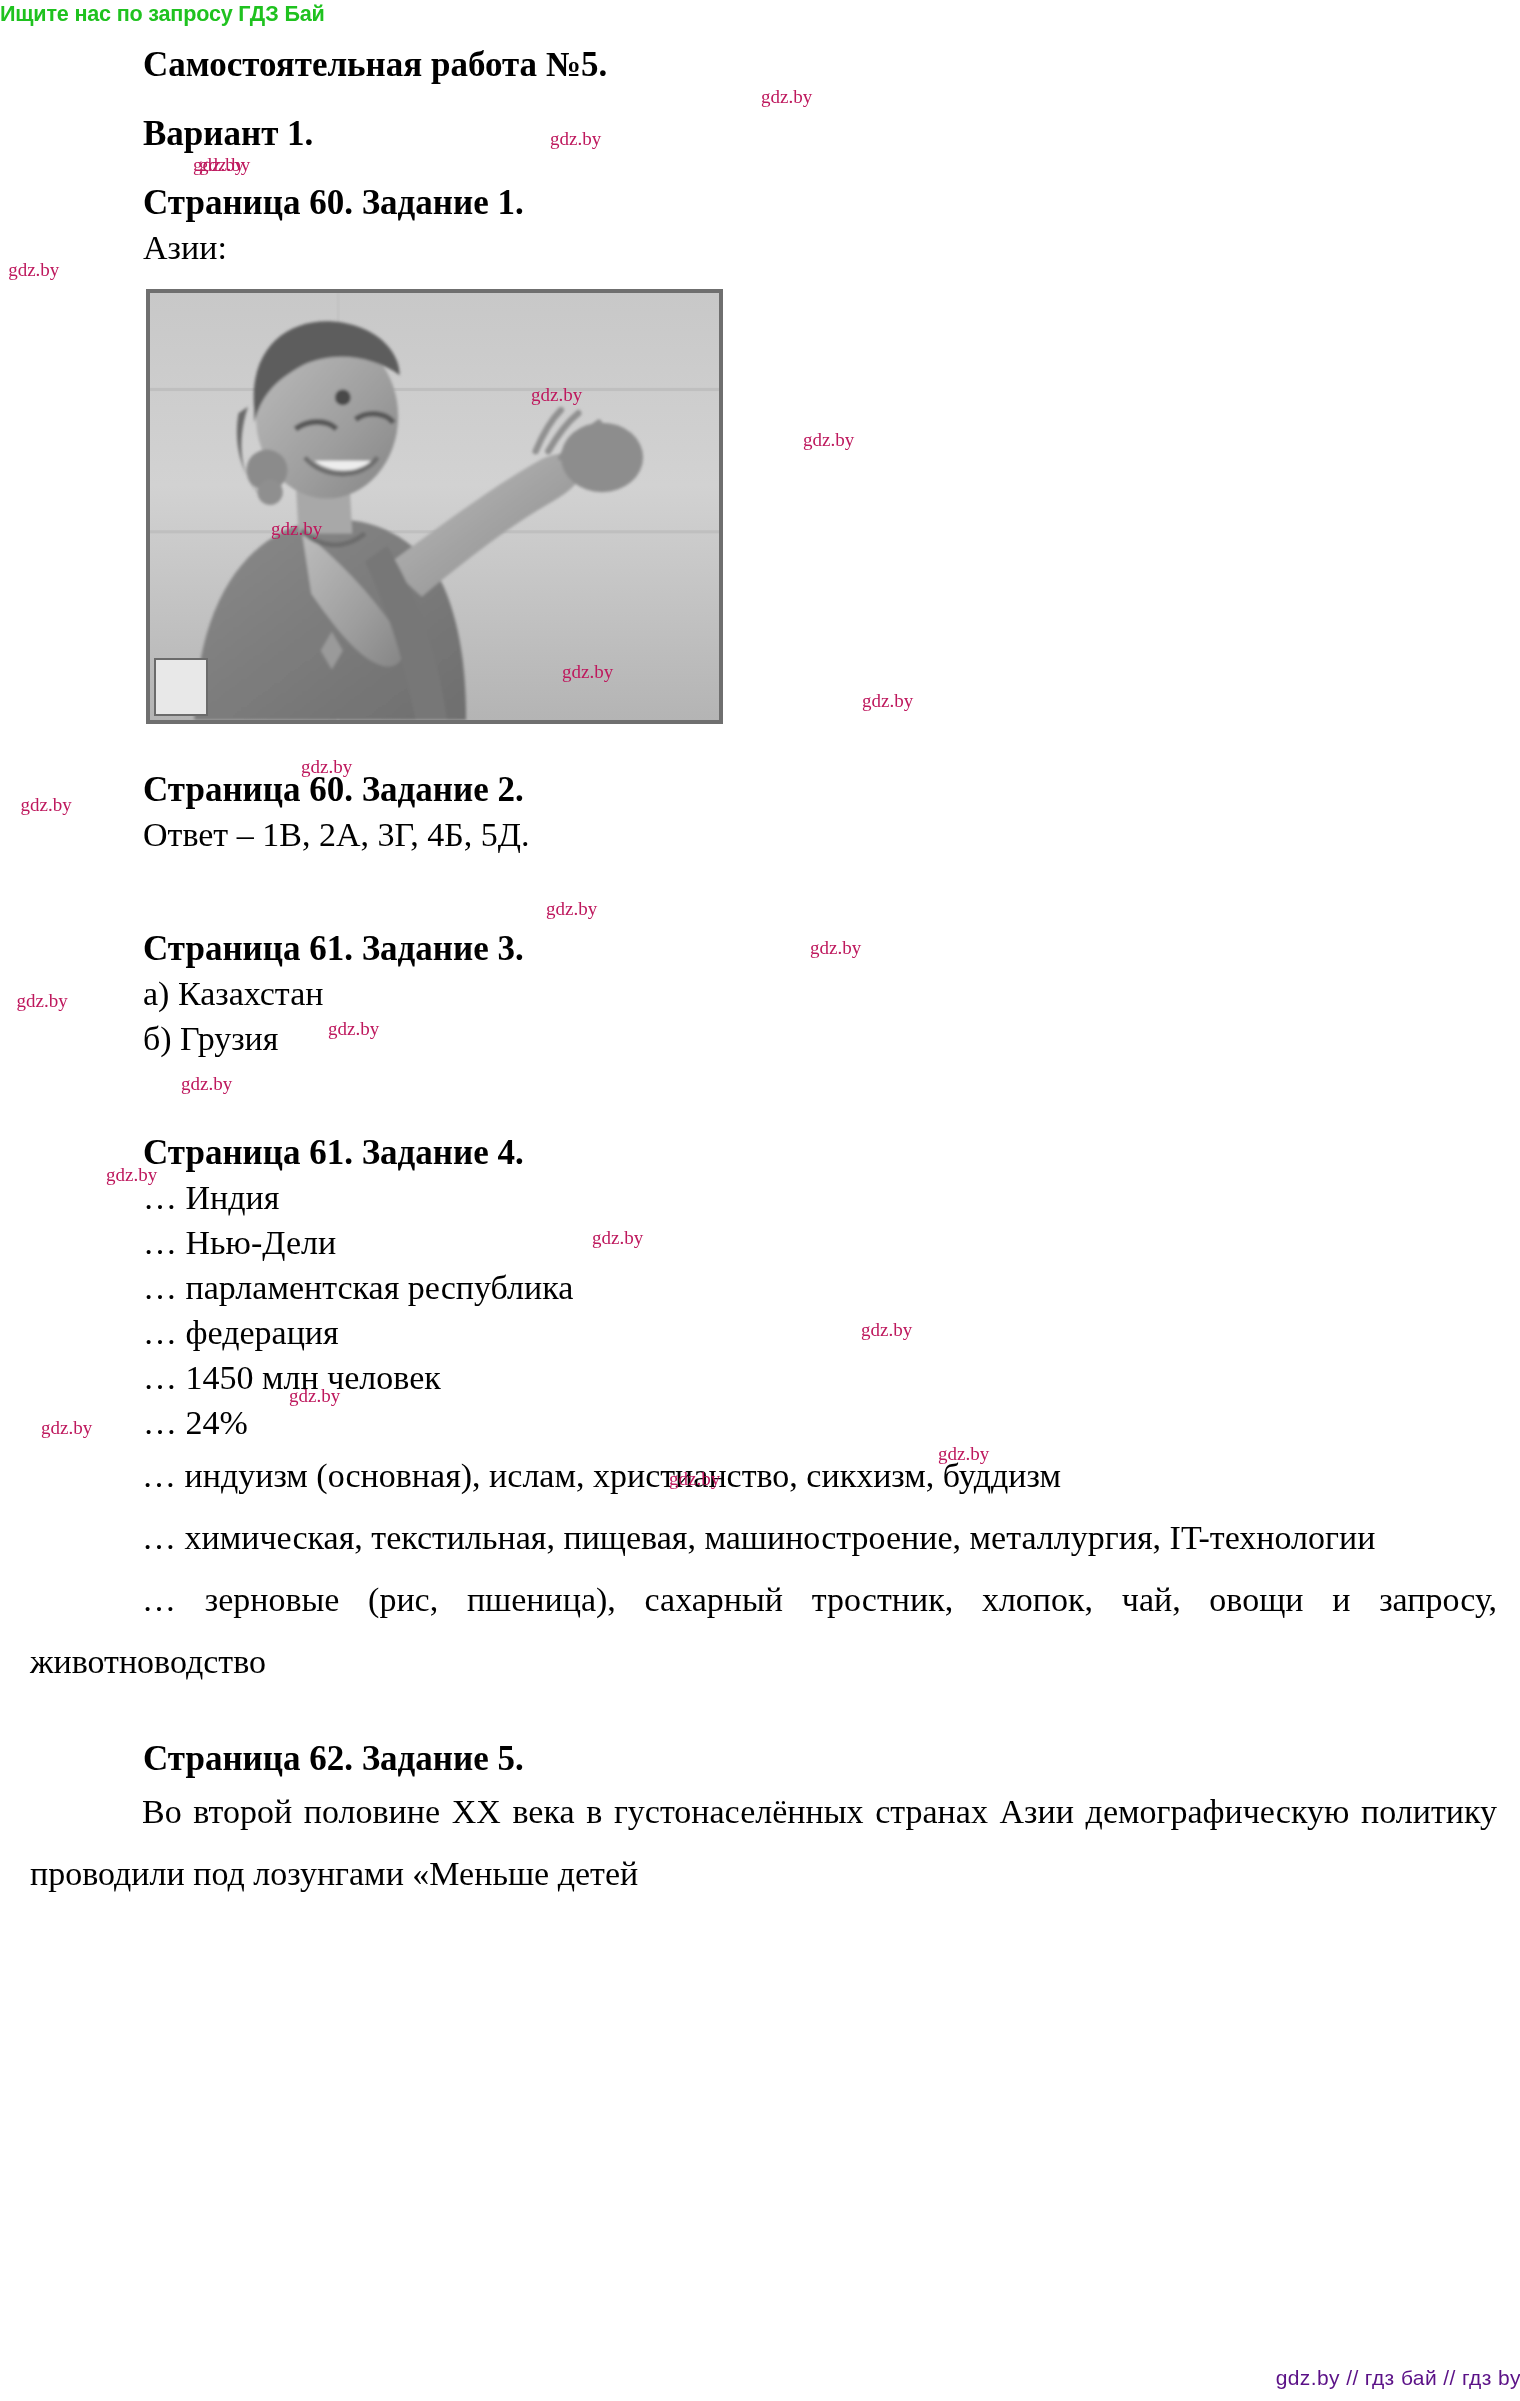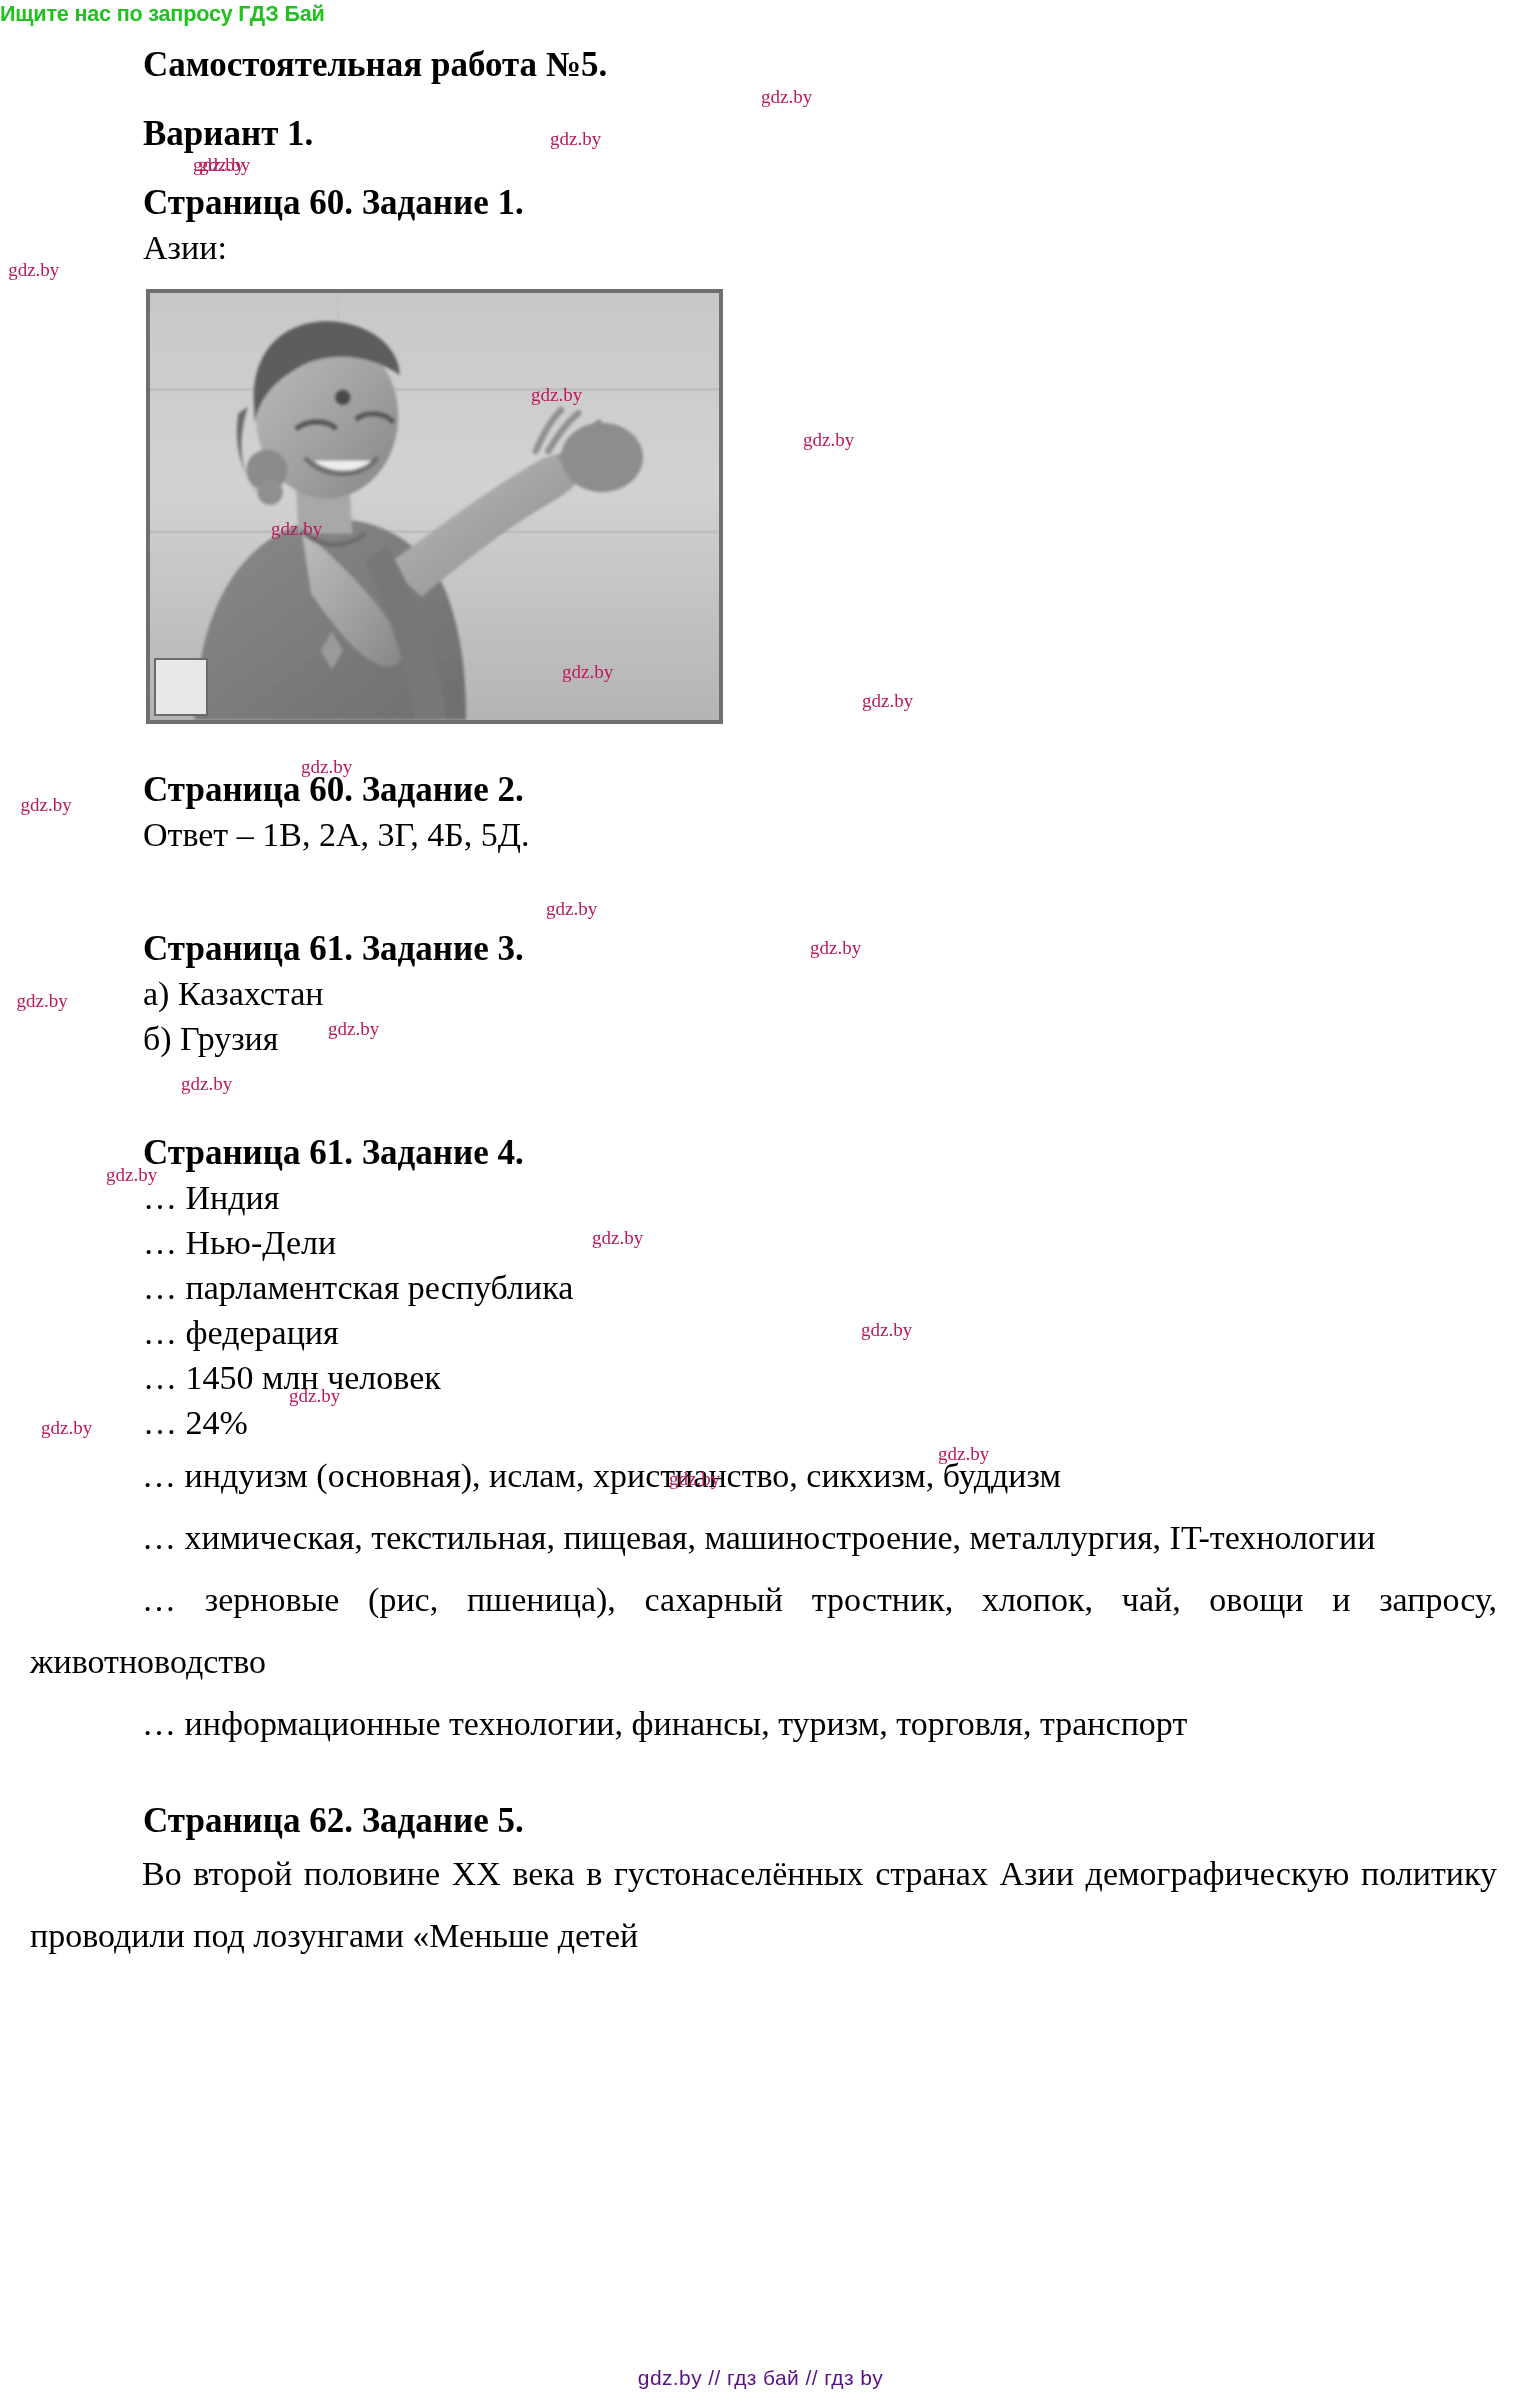--- a/index.html
+++ b/index.html
@@ -105,21 +105,21 @@
     white-space: nowrap;
     pointer-events: none;
   }
 
   
   .footer {
     position: absolute;
     left: 0;
     bottom: 11.2px;
     width: 100%;
-    text-align: center;
+    text-align: right;
     font-family: "Liberation Sans", "DejaVu Sans", sans-serif;
     font-size: 21px;
     color: #5b1187;
     letter-spacing: 0.4px;
     margin-top: 24px;
   }
 </style>
 </head>
 <body>
 
@@ -225,21 +225,20 @@
     <div class="para">… Индия</div>
     <div class="para">… Нью-Дели</div>
     <div class="para">… парламентская республика</div>
     <div class="para">… федерация</div>
     <div class="para">… 1450 млн человек</div>
     <div class="para">… 24%</div>
 
     <div class="just-para">… индуизм (основная), ислам, христианство, сикхизм, буддизм</div>
     <div class="just-para">… химическая, текстильная, пищевая, машиностроение, металлургия, IT-технологии</div>
     <div class="just-para">… зерновые (рис, пшеница), сахарный тростник, хлопок, чай, овощи и запросу, животноводство</div>
-    <div class="just-para">… информационные технологии, финансы, туризм, торговля, транспорт</div>
 
     <div class="spacer-md"></div>
 
     <div class="heading">Страница 62. Задание 5.</div>
     <div class="just-para">Во второй половине XX века в густонаселённых странах Азии демографическую политику проводили под лозунгами «Меньше детей</div>
 
   </div>
 
   <div id="watermark-layer">
       <div class="wm" style="left: 199px; top: 154px;">gdz.by</div>

